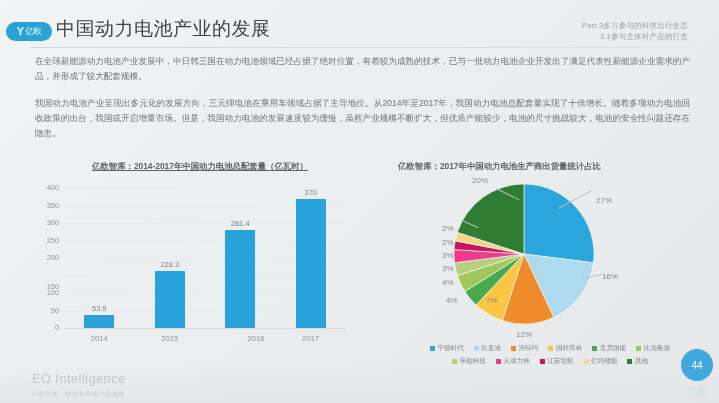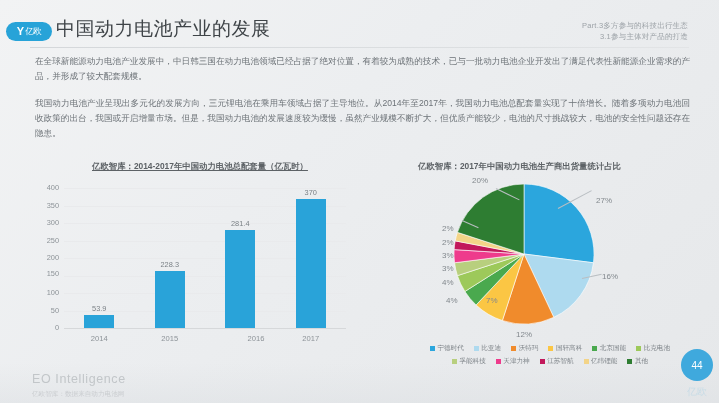--- a/index.html
+++ b/index.html
@@ -40,21 +40,21 @@
     font-size:8.6px;line-height:15px;color:#6d7378;text-align:justify;
   }
   .para.p1{top:54px;}
   .para.p2{top:96px;}
 
   
   .panel-title{
     position:absolute;font-size:8.4px;color:#5d6266;font-weight:bold;
   }
   .panel-title.left{left:92px;top:161px;text-decoration:underline;}
-  .panel-title.right{left:418px;top:161px;}
+  .panel-title.right{left:398px;top:161px;}
 
   .chart-left{
     position:absolute;left:33px;top:180px;width:340px;height:178px;
   }
   .chart-right{
     position:absolute;left:398px;top:178px;width:294px;height:195px;
   }
 
   
   .axis-label{
@@ -131,21 +131,21 @@
   <div class="panel-title right">亿欧智库：2017年中国动力电池生产商出货量统计占比</div>
 
   <div class="chart-left">
     <div id="bar-axis">
         <div class="axis-label" style="left: 0px; top: 143px;">0</div>
         <div class="baseline" style="top: 148px;"></div>
         <div class="axis-label" style="left: 0px; top: 125.5px;">50</div>
         <div class="gridline" style="top: 130.5px;"></div>
         <div class="axis-label" style="left: 0px; top: 108px;">100</div>
         <div class="gridline" style="top: 113px;"></div>
-        <div class="axis-label" style="left: 0px; top: 89px;">150</div>
+        <div class="axis-label" style="left: 0px; top: 102px;">150</div>
         <div class="gridline" style="top: 95.5px;"></div>
         <div class="axis-label" style="left: 0px; top: 73px;">200</div>
         <div class="gridline" style="top: 78px;"></div>
         <div class="axis-label" style="left: 0px; top: 55.5px;">250</div>
         <div class="gridline" style="top: 60.5px;"></div>
         <div class="axis-label" style="left: 0px; top: 38px;">300</div>
         <div class="gridline" style="top: 43px;"></div>
         <div class="axis-label" style="left: 0px; top: 20.5px;">350</div>
         <div class="gridline" style="top: 25.5px;"></div>
         <div class="axis-label" style="left: 0px; top: 3px;">400</div>

